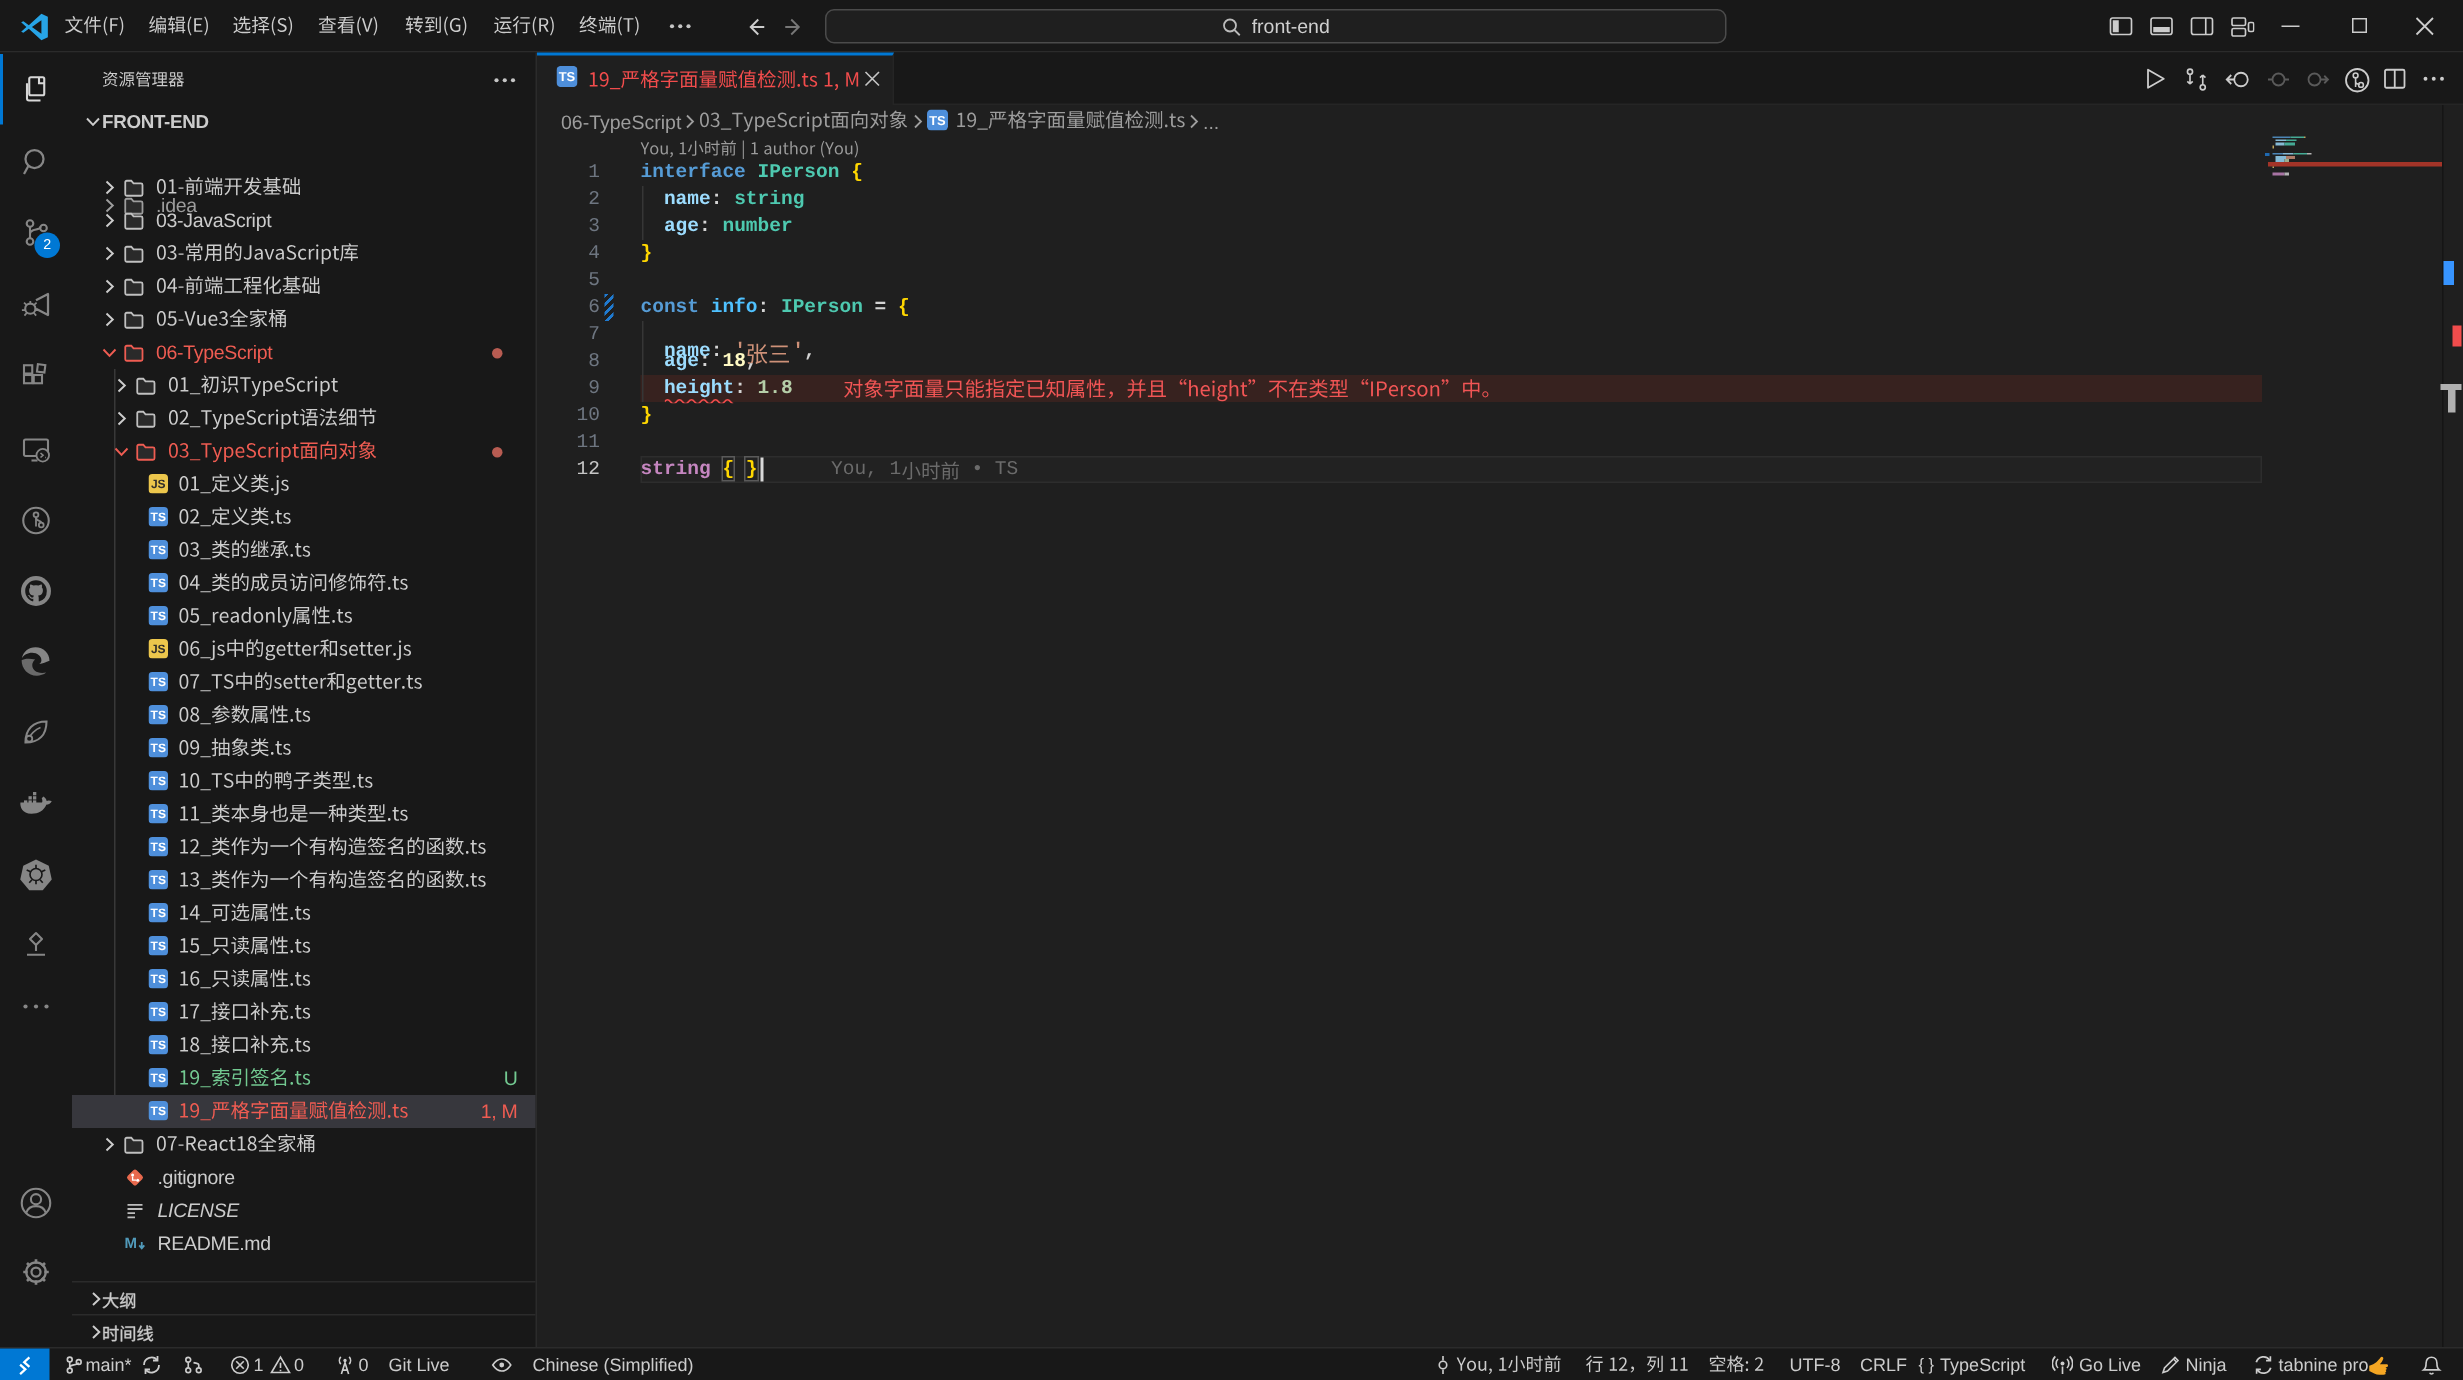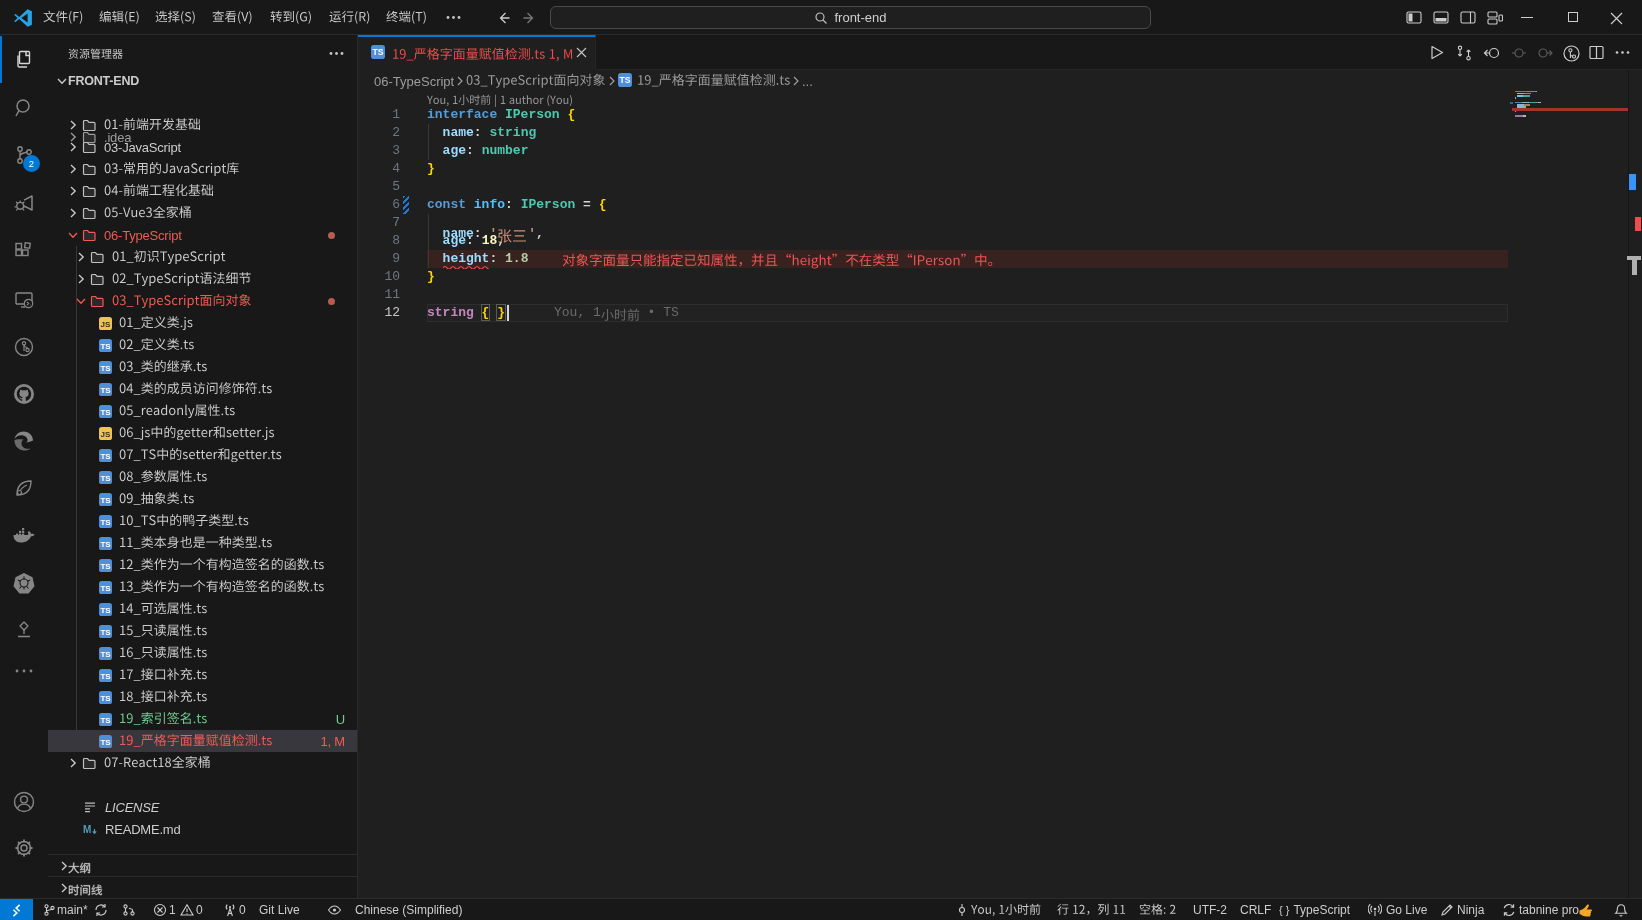--- a/index.html
+++ b/index.html
@@ -1220,20 +1220,29 @@
             <use href="#g36" x="3719"></use>
             <use href="#g23" x="4096"></use>
             <use href="#g132" x="4651"></use>
             <use href="#g106" x="5206"></use>
             <use href="#g107" x="6206"></use>
             <use href="#g108" x="7206"></use>
           </g>
         </svg>
       </div>
     </div>
+    <div class="trow" style="top:739px;">
+      <div class="ficon" style="left:35px"><svg width="14" height="14" viewBox="0 0 14 14" fill="none" style="">
+          <rect x="2.8" y="2.8" width="8.4" height="8.4" rx="1.6" fill="#e8694d" transform="rotate(45 7 7)"></rect>
+          <circle cx="5.4" cy="5.4" r="1" fill="#fff"></circle>
+          <circle cx="8.8" cy="8.8" r="1" fill="#fff"></circle>
+          <path d="M5.4 6.3v2.4h2.3" stroke="#fff" stroke-width=".9" fill="none"></path>
+        </svg></div>
+      <div class="lbl" style="left:57px;color:#cccccc;font-weight:normal;font-size:13px">.gitignore</div>
+    </div>
     <div class="trow" style="top:761px;font-style:italic;">
       <div class="ficon" style="left:35px"><svg width="14" height="14" viewBox="0 0 14 14" fill="none" style="">
           <path d="M2 3.2h10M2 6h10M2 8.8h5M2 11.6h5" stroke="#bdbdbd" stroke-width="1.2"></path>
         </svg></div>
       <div class="lbl" style="left:57px;color:#cccccc;font-weight:normal;font-size:13px">LICENSE</div>
     </div>
     <div class="trow" style="top:783px;">
       <div class="ficon" style="left:35px"><svg width="15" height="13" viewBox="0 0 15 13" fill="none" style="">
           <text x="0" y="10" font-family="Liberation Sans" font-size="10" font-weight="bold" fill="#519aba">M</text>
           <path d="M11.5 6v4M9.8 8.3l1.7 2 1.7-2" stroke="#519aba" stroke-width="1.2" fill="none"></path>
@@ -1631,21 +1640,21 @@
     <div class="sitem" style="left:1139px">
       <svg class="tsvg" style="width:37.1px;height:14.2px;" viewBox="0 0 37.1 14.2">
         <g fill="#cccccc" transform="translate(0.00,10.80) scale(0.012000,-0.012000)">
           <use href="#g166" x="0"></use>
           <use href="#g27" x="1000"></use>
           <use href="#g167" x="2000"></use>
           <use href="#g111" x="2538"></use>
         </g>
       </svg>
     </div>
-    <div class="sitem" style="left:1193px">UTF-2</div>
+    <div class="sitem" style="left:1193px">UTF-8</div>
     <div class="sitem" style="left:1240px">CRLF</div>
     <div class="sitem" style="left:1279px"><span style="font-size:11px;margin-right:4px">{ }</span>TypeScript</div>
     <div class="sitem" style="left:1368px">
       <svg width="14" height="14" viewBox="0 0 14 14" fill="none" style="">
         <circle cx="7" cy="6" r="1.3" fill="#ccc"></circle>
         <path d="M4 9a4.2 4.2 0 0 1 0-6M10 3a4.2 4.2 0 0 1 0 6M7 8v5" stroke="#ccc" stroke-width="1.1" fill="none"></path>
         <path d="M2.2 10.8a6.8 6.8 0 0 1 0-9.6M11.8 1.2a6.8 6.8 0 0 1 0 9.6" stroke="#ccc" stroke-width="1.1" fill="none"></path>
       </svg>
     </div>
     <div class="sitem" style="left:1386px">Go Live</div>

